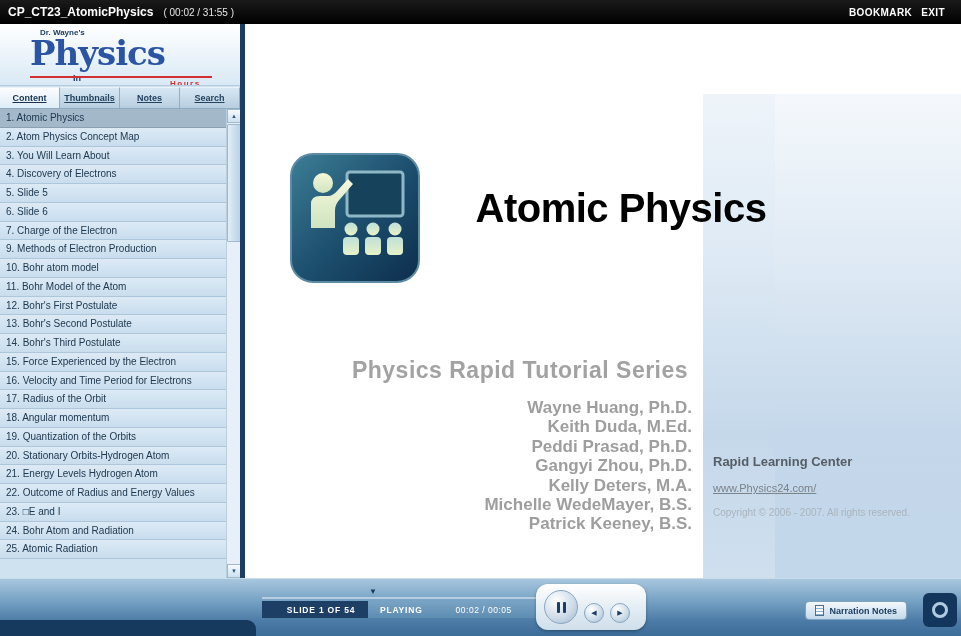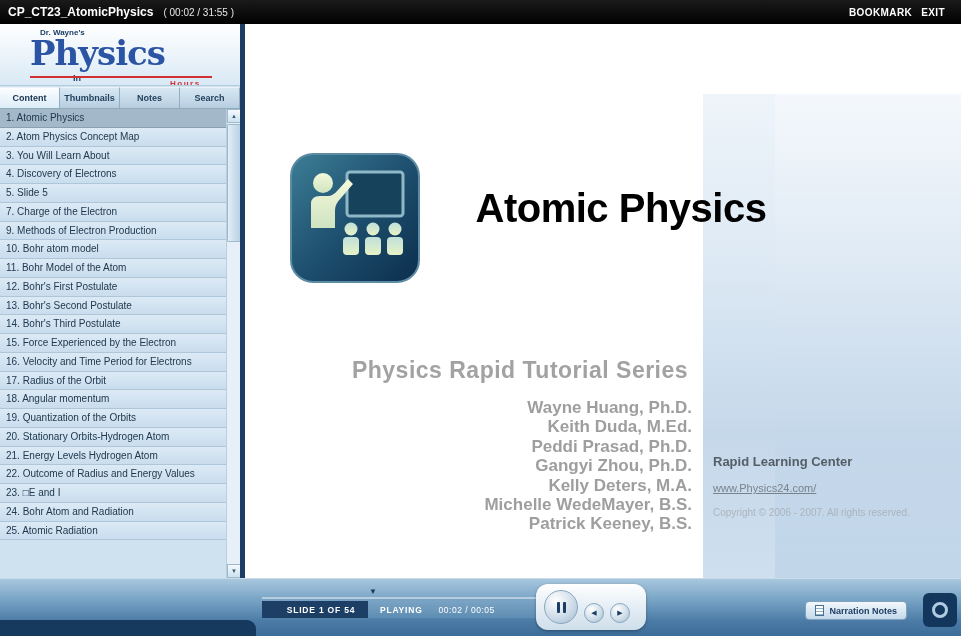--- a/index.html
+++ b/index.html
@@ -19,21 +19,21 @@
   .logo-dr { position:absolute; left:40px; top:4px; font-size:8px; font-weight:bold; color:#1c3e64; }
   .logo-row { position:absolute; left:30px; top:9px; display:flex; align-items:flex-start; font-family:"DejaVu Serif","Liberation Serif",serif;flex-direction:column; }
   .logo-word { font-size:34px; font-weight:bold; color:#2b55a4; letter-spacing:-1px; line-height:40px; }
   .logo-stack { display:flex; flex-direction:column; align-items:center; margin-left:3px; }
   .logo-in { font-size:9px; font-weight:bold; color:#1c3e64; line-height:10px; font-family:"Liberation Sans",sans-serif;padding-left:40px; }
   .logo-num { font-size:30px; font-weight:bold; color:#d03032; line-height:28px; }
   .logo-rule { position:absolute; left:30px; top:52px; width:182px; height:2px; background:#d03032; }
   .logo-hours { position:absolute; left:170px; top:55px; font-size:8px; font-weight:bold; color:#d03032; letter-spacing:1.5px; }
 
   .tabs { position:absolute; left:0; top:63px; width:240px; height:22px; display:flex; background:#b6cbdc; border-bottom:1px solid #8fa9bd; }
-  .tab { flex:1; display:flex; align-items:center; justify-content:center; font-size:9px; font-weight:bold; color:#23425e; background:linear-gradient(180deg,#d7e7f3,#b7cee0); border-right:1px solid #93adc2; border-top:1px solid #eaf3fa; cursor:pointer; }
+  .tab { flex:1; display:flex; align-items:center; justify-content:center; font-size:9px; font-weight:bold; color:#23425e; background:linear-gradient(180deg,#d7e7f3,#b7cee0); border-right:1px solid #93adc2; border-top:1px solid #eaf3fa; cursor:pointer;text-decoration:underline; }
   .tab.active { background:linear-gradient(180deg,#fbfdff,#ddedf8); color:#16324e; }
 
   .toc { position:absolute; left:0; top:85px; width:226px; height:469px; overflow:hidden; }
   .toc-item { height:18.76px; line-height:17.5px; padding-left:6px; font-size:10px; color:#20394f; background:linear-gradient(180deg,#dceaf5,#c9ddee); border-bottom:1px solid #aec6d9; cursor:pointer; white-space:nowrap; overflow:hidden; }
   .toc-item.selected { background:#a3b9ca; border-bottom:1px solid #8ba1b2; }
 
   .sb { position:absolute; right:0; top:85px; width:14px; height:469px; background:#e7f0f8; border-left:1px solid #b9cfdf; }
   .sb-btn { position:absolute; left:0; width:14px; height:14px; display:flex; align-items:center; justify-content:center; font-size:6px; color:#33597c; background:linear-gradient(180deg,#f5fafd,#cde1ef); border:1px solid #9fb8cc; cursor:pointer; }
   .sb-up { top:0; } .sb-down { bottom:0; }
   .sb-thumb { position:absolute; left:0; top:15px; width:14px; height:118px; background:linear-gradient(90deg,#e2eef7,#b9d2e4); border:1px solid #9fb8cc; border-radius:1px; cursor:pointer; }
@@ -55,21 +55,21 @@
   .info-copy { margin-top:11px; font-size:10px; color:#aab4bd; }
 
   
   .player { position:absolute; left:0; bottom:0; width:100%; height:58px; background:linear-gradient(180deg,#a8c7de 0%,#7aa5c6 35%,#4a7aa5 75%,#3c6c98 100%); border-top:1px solid #c8dcea; }
   .p-navy-left { position:absolute; left:0; bottom:0; width:256px; height:16px; background:#16395e; border-top-right-radius:9px; }
   .p-track { position:absolute; left:262px; top:18px; width:278px; height:2px; background:rgba(255,255,255,.45); }
   .p-marker { position:absolute; left:369px; top:8px; color:#16395e; font-size:8px; cursor:pointer; }
   .p-slidecount { position:absolute; left:262px; top:22px; width:118px; height:17px; background:#1d3f66; color:#fff; font-size:8.5px; font-weight:bold; letter-spacing:.8px; display:flex; align-items:center; justify-content:center; }
   .p-status { position:absolute; left:368px; top:22px; width:172px; height:17px; background:linear-gradient(180deg,#7aa3c4,#5e8db2); display:flex; align-items:center; color:#fff; }
   .p-playing { font-size:8.5px; font-weight:bold; letter-spacing:.8px; margin-left:12px; }
-  .p-time { font-size:8.5px; margin-left:16px; letter-spacing:.5px;text-align:center; }
+  .p-time { font-size:8.5px; margin-left:33px; letter-spacing:.5px;text-align:center; }
 
   .p-controls { position:absolute; left:536px; top:5px; width:110px; height:46px; background:linear-gradient(180deg,#ffffff,#e2ecf4 55%,#cfdfeb); border-radius:12px; box-shadow:0 1px 3px rgba(0,0,0,.35); display:flex; align-items:center; }
   .p-pause { width:34px; height:34px; border-radius:50%; margin-left:8px; background:radial-gradient(circle at 35% 30%,#ffffff,#cfdde9 55%,#9fb9cd); border:1px solid #8aa7bf; display:flex; align-items:center; justify-content:center; gap:3px; cursor:pointer; }
   .pbar { width:3px; height:11px; background:#1c3e64; border-radius:1px; }
   .p-step { width:20px; height:20px; border-radius:50%; margin-left:6px; margin-top:12px; background:radial-gradient(circle at 35% 30%,#fff,#cbdbe8 60%,#a3bdd1); border:1px solid #8aa7bf; color:#1c3e64; font-size:7px; display:flex; align-items:center; justify-content:center; cursor:pointer; padding:0; }
 
   .p-notes { position:absolute; right:54px; top:22px; height:19px; padding:0 9px; display:flex; align-items:center; gap:5px; background:linear-gradient(180deg,#f2f8fc,#c3d9ea); border:1px solid #7fa3bf; border-radius:4px; font-size:9px; font-weight:bold; color:#1c3e64; cursor:pointer; font-family:inherit;text-align:center; }
   .notes-ic { width:9px; height:11px; border:1px solid #4a708f; background:repeating-linear-gradient(180deg,#ffffff 0px,#ffffff 2px,#8fb0c9 2px,#8fb0c9 3px); }
   .p-corner { position:absolute; right:4px; top:14px; width:34px; height:34px; background:#13365c; border-radius:6px; display:flex; align-items:center; justify-content:center; cursor:pointer; }
   .ring { width:16px; height:16px; border:3px solid #aecbe2; border-radius:50%; }
@@ -108,20 +108,21 @@
         <div class="tab">Notes</div>
         <div class="tab">Search</div>
       </nav>
 
     <div class="toc">
         <div class="toc-item selected">1. Atomic Physics</div>
         <div class="toc-item">2. Atom Physics Concept Map</div>
         <div class="toc-item">3. You Will Learn About</div>
         <div class="toc-item">4. Discovery of Electrons</div>
         <div class="toc-item">5. Slide 5</div>
+        <div class="toc-item">6. Slide 6</div>
         <div class="toc-item">7. Charge of the Electron</div>
         <div class="toc-item">9. Methods of Electron Production</div>
         <div class="toc-item">10. Bohr atom model</div>
         <div class="toc-item">11. Bohr Model of the Atom</div>
         <div class="toc-item">12. Bohr's First Postulate</div>
         <div class="toc-item">13. Bohr's Second Postulate</div>
         <div class="toc-item">14. Bohr's Third Postulate</div>
         <div class="toc-item">15. Force Experienced by the Electron</div>
         <div class="toc-item">16. Velocity and Time Period for Electrons</div>
         <div class="toc-item">17. Radius of the Orbit</div>

